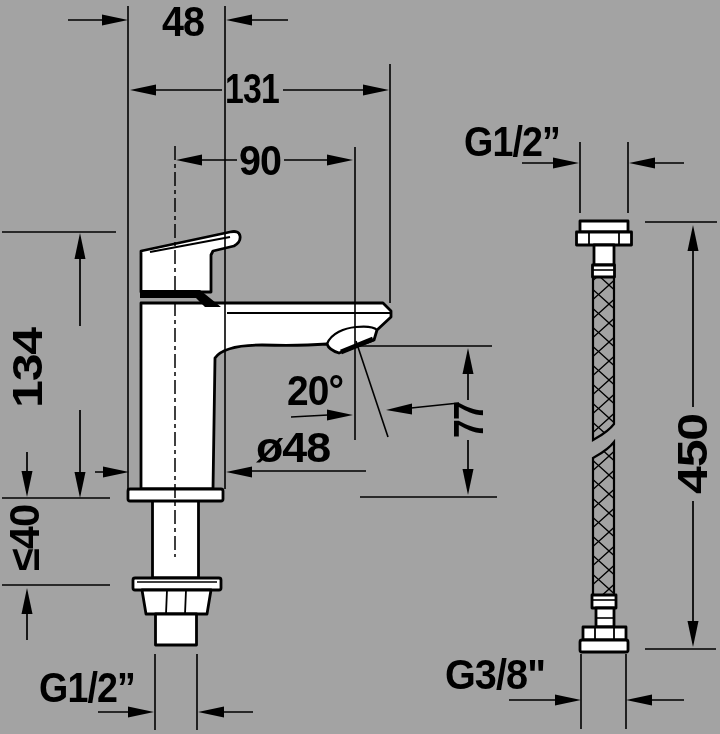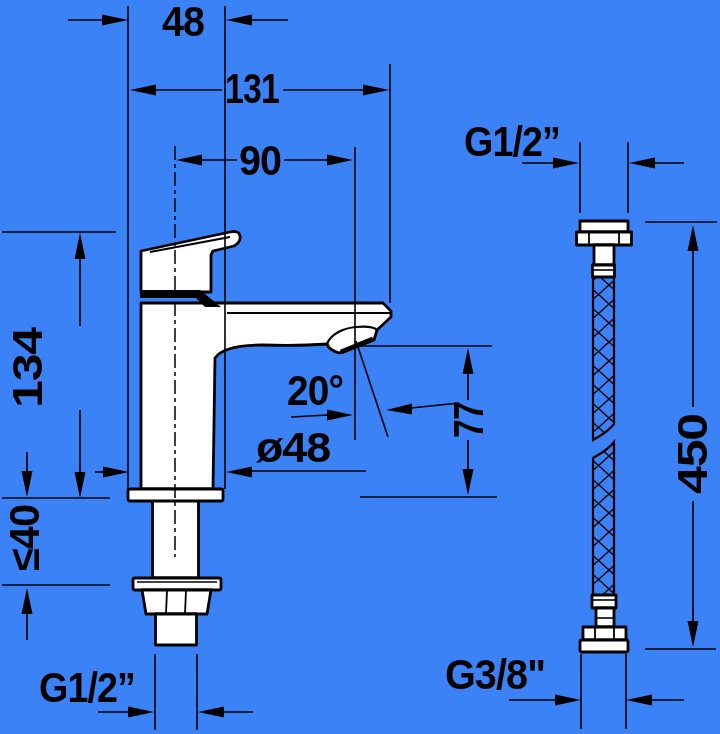--- a/index.html
+++ b/index.html
@@ -1,16 +1,16 @@
 <!DOCTYPE html>
 <html><head>
 <meta charset="utf-8">
 <style>
   html,body{margin:0;padding:0;background:#ffffff;}
-  .page{width:720px;height:734px;background:#3b82f6;position:relative;overflow:hidden;}
+  .page{width:720px;height:734px;background:#a3a3a3;position:relative;overflow:hidden;}
   svg{display:block;}
   text{font-family:"Liberation Sans","DejaVu Sans",sans-serif;font-weight:700;fill:#000;}
   .dim-num{font-size:42px;letter-spacing:-1px;}
   .dim-thread{font-size:43px;letter-spacing:-1px;}
   .outline{fill:#ffffff;stroke:#000;stroke-width:2.8;stroke-linejoin:round;}
   .outline-thin{fill:none;stroke:#000;stroke-width:2.2;}
   .dimline{stroke:#000;stroke-width:1.7;fill:none;}
   .extline{stroke:#000;stroke-width:1.6;fill:none;}
   .ctrline{stroke:#000;stroke-width:1.5;fill:none;stroke-dasharray:14 4 4 4;}
   .ah{fill:#000;stroke:none;}

